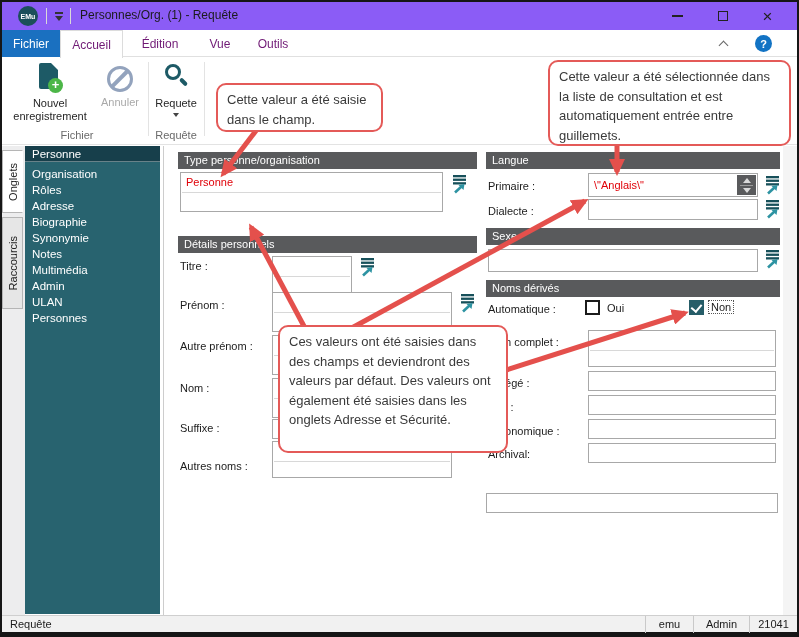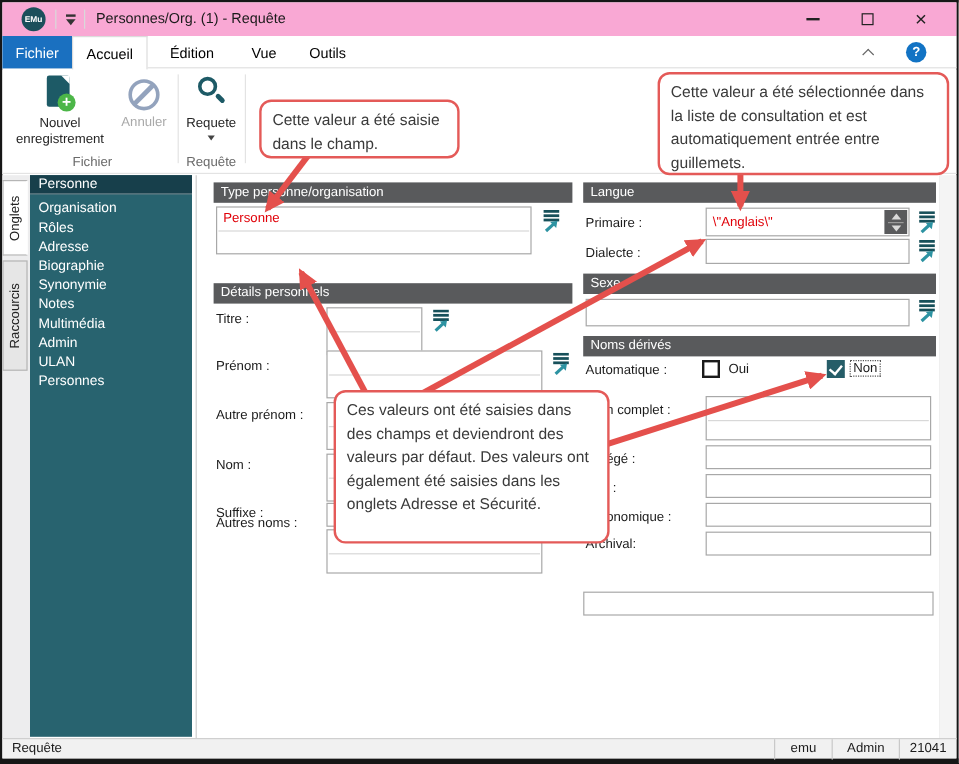--- a/index.html
+++ b/index.html
@@ -5,40 +5,40 @@
   * { margin:0; padding:0; box-sizing:border-box; }
   body { font-family:"Liberation Sans", sans-serif; background:#444; }
   .window { position:relative; width:799px; height:637px; background:#fff; overflow:hidden; }
   .edge { position:absolute; background:#161616; }
   .edge.top { left:0; top:0; width:799px; height:2px; }
   .edge.left { left:0; top:0; width:2px; height:637px; }
   .edge.right { right:0; top:0; width:2px; height:637px; }
   .edge.bottom { left:0; bottom:0; width:799px; height:5px; }
 
   
-  .titlebar { position:absolute; left:2px; top:2px; right:2px; height:28px; background:#f9a8d4;text-align:center; }
+  .titlebar { position:absolute; left:2px; top:2px; right:2px; height:28px; background:#8b5cf6;text-align:center; }
   .emu-logo { position:absolute; left:16px; top:4px; width:20px; height:20px; border-radius:50%;
               background:#1b4f5b; color:#fff; font-size:7px; font-weight:bold; display:flex;
               align-items:center; justify-content:center; }
   .tb-sep { position:absolute; top:6px; width:1px; height:16px; background:#d9d9d9; }
   .qa-caret { position:absolute; left:52px; top:10px; width:10px; height:9px; }
   .qa-caret .bar { position:absolute; left:1px; top:0; width:8px; height:1.5px; background:#333; }
   .qa-caret .tri { position:absolute; left:1px; top:4px; width:0; height:0;
                    border-left:4px solid transparent; border-right:4px solid transparent; border-top:5px solid #333; }
   .win-title { position:absolute; left:78px; top:6px; font-size:12px; color:#1b1b1b; }
   .winbtn { position:absolute; top:0; width:45px; height:28px; display:flex; align-items:center; justify-content:center; }
   .winbtn.min { right:97px; } .winbtn.max { right:52px; } .winbtn.close { right:7px; }
   .glyph-min { width:11px; height:1.4px; background:#222; }
   .glyph-max { width:10px; height:10px; border:1.4px solid #222; }
   .glyph-close { font-size:17px; color:#222; line-height:1; }
 
   
   .tabrow { position:absolute; left:2px; top:30px; right:2px; height:27px; background:#fff; border-bottom:1px solid #e0e0e0; }
   .mtab { position:absolute; top:0; height:27px; display:flex; align-items:center; justify-content:center;
-          font-size:12px; color:#000000; }
+          font-size:12px; color:#701a75; }
   .mtab.file { left:0; width:58px; background:#1a70c0; color:#fff; }
   .mtab.active { left:58px; width:63px; background:#fff; border:1px solid #dcdcdc; border-bottom:none; height:28px; }
   .mtab.t2 { left:126px; width:64px; } .mtab.t3 { left:194px; width:48px; } .mtab.t4 { left:244px; width:54px; }
   .chev-up { position:absolute; right:68px; top:10px; width:9px; height:9px; }
   .chev-up i { position:absolute; left:0; top:2px; width:7px; height:7px; border-top:1.6px solid #666; border-right:1.6px solid #666;
                transform:rotate(-45deg); display:block; }
   .help-btn { position:absolute; right:25px; top:5px; width:17px; height:17px; border-radius:50%;
               background:#1273c4; color:#fff; font-size:11px; font-weight:bold; display:flex; align-items:center; justify-content:center; }
 
   
@@ -248,21 +248,21 @@
 
   <div class="flabel" style="left:180px;top:340px">Autre prénom :</div>
   <div class="fbox rows2" style="left:272px;top:335px;width:180px;height:40px"></div>
 
   <div class="flabel" style="left:180px;top:382px">Nom :</div>
   <div class="fbox rows2" style="left:272px;top:378px;width:180px;height:40px"></div>
 
   <div class="flabel" style="left:180px;top:422px">Suffixe :</div>
   <div class="fbox" style="left:272px;top:419px;width:180px;height:20px"></div>
 
-  <div class="flabel" style="left:180px;top:430px">Autres noms :</div>
+  <div class="flabel" style="left:180px;top:460px">Autres noms :</div>
   <div class="fbox rows2" style="left:272px;top:441px;width:180px;height:37px"></div>
 
   <div class="gh" style="left:486px;top:152px;width:294px">Langue</div>
 
   <div class="flabel" style="left:488px;top:180px">Primaire :</div>
   <div class="fbox" style="left:588px;top:173px;width:170px;height:24px">
     <span class="redval" style="top:5px">\"Anglais\"</span>
     <span class="spinner">
         <span class="up"></span>
         <span class="mid"></span>

